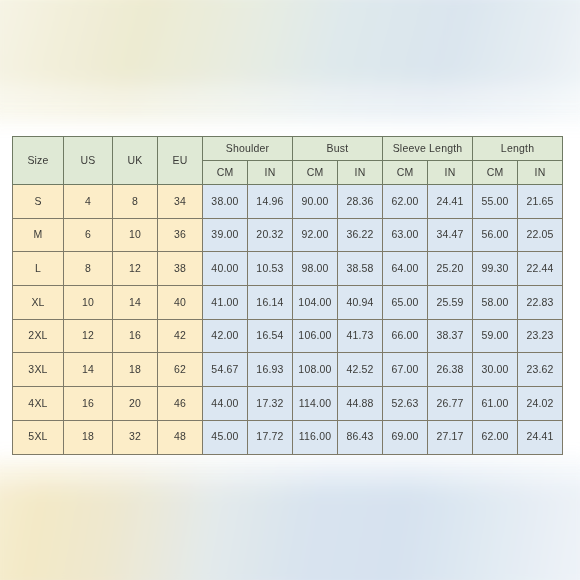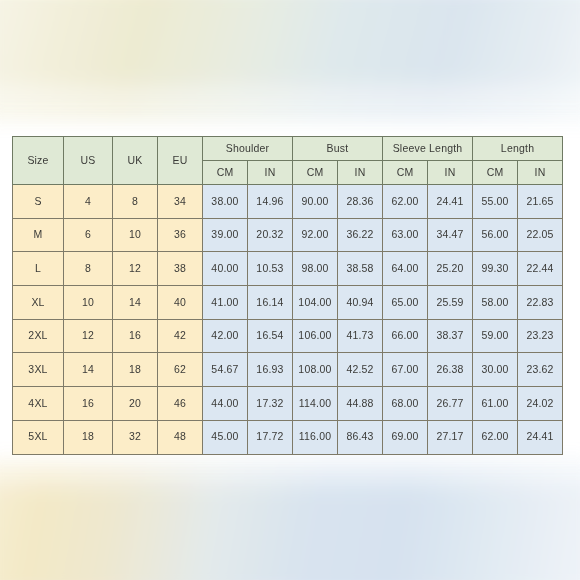--- a/index.html
+++ b/index.html
@@ -273,21 +273,21 @@
         </tr>
         <tr>
           <td class="base-cell">4XL</td>
           <td class="base-cell">16</td>
           <td class="base-cell">20</td>
           <td class="base-cell">46</td>
           <td class="meas-cell">44.00</td>
           <td class="meas-cell">17.32</td>
           <td class="meas-cell">114.00</td>
           <td class="meas-cell">44.88</td>
-          <td class="meas-cell">68.00</td>
+          <td class="meas-cell">52.63</td>
           <td class="meas-cell">26.77</td>
           <td class="meas-cell">61.00</td>
           <td class="meas-cell">24.02</td>
         </tr>
         <tr>
           <td class="base-cell">5XL</td>
           <td class="base-cell">18</td>
           <td class="base-cell">32</td>
           <td class="base-cell">48</td>
           <td class="meas-cell">45.00</td>

